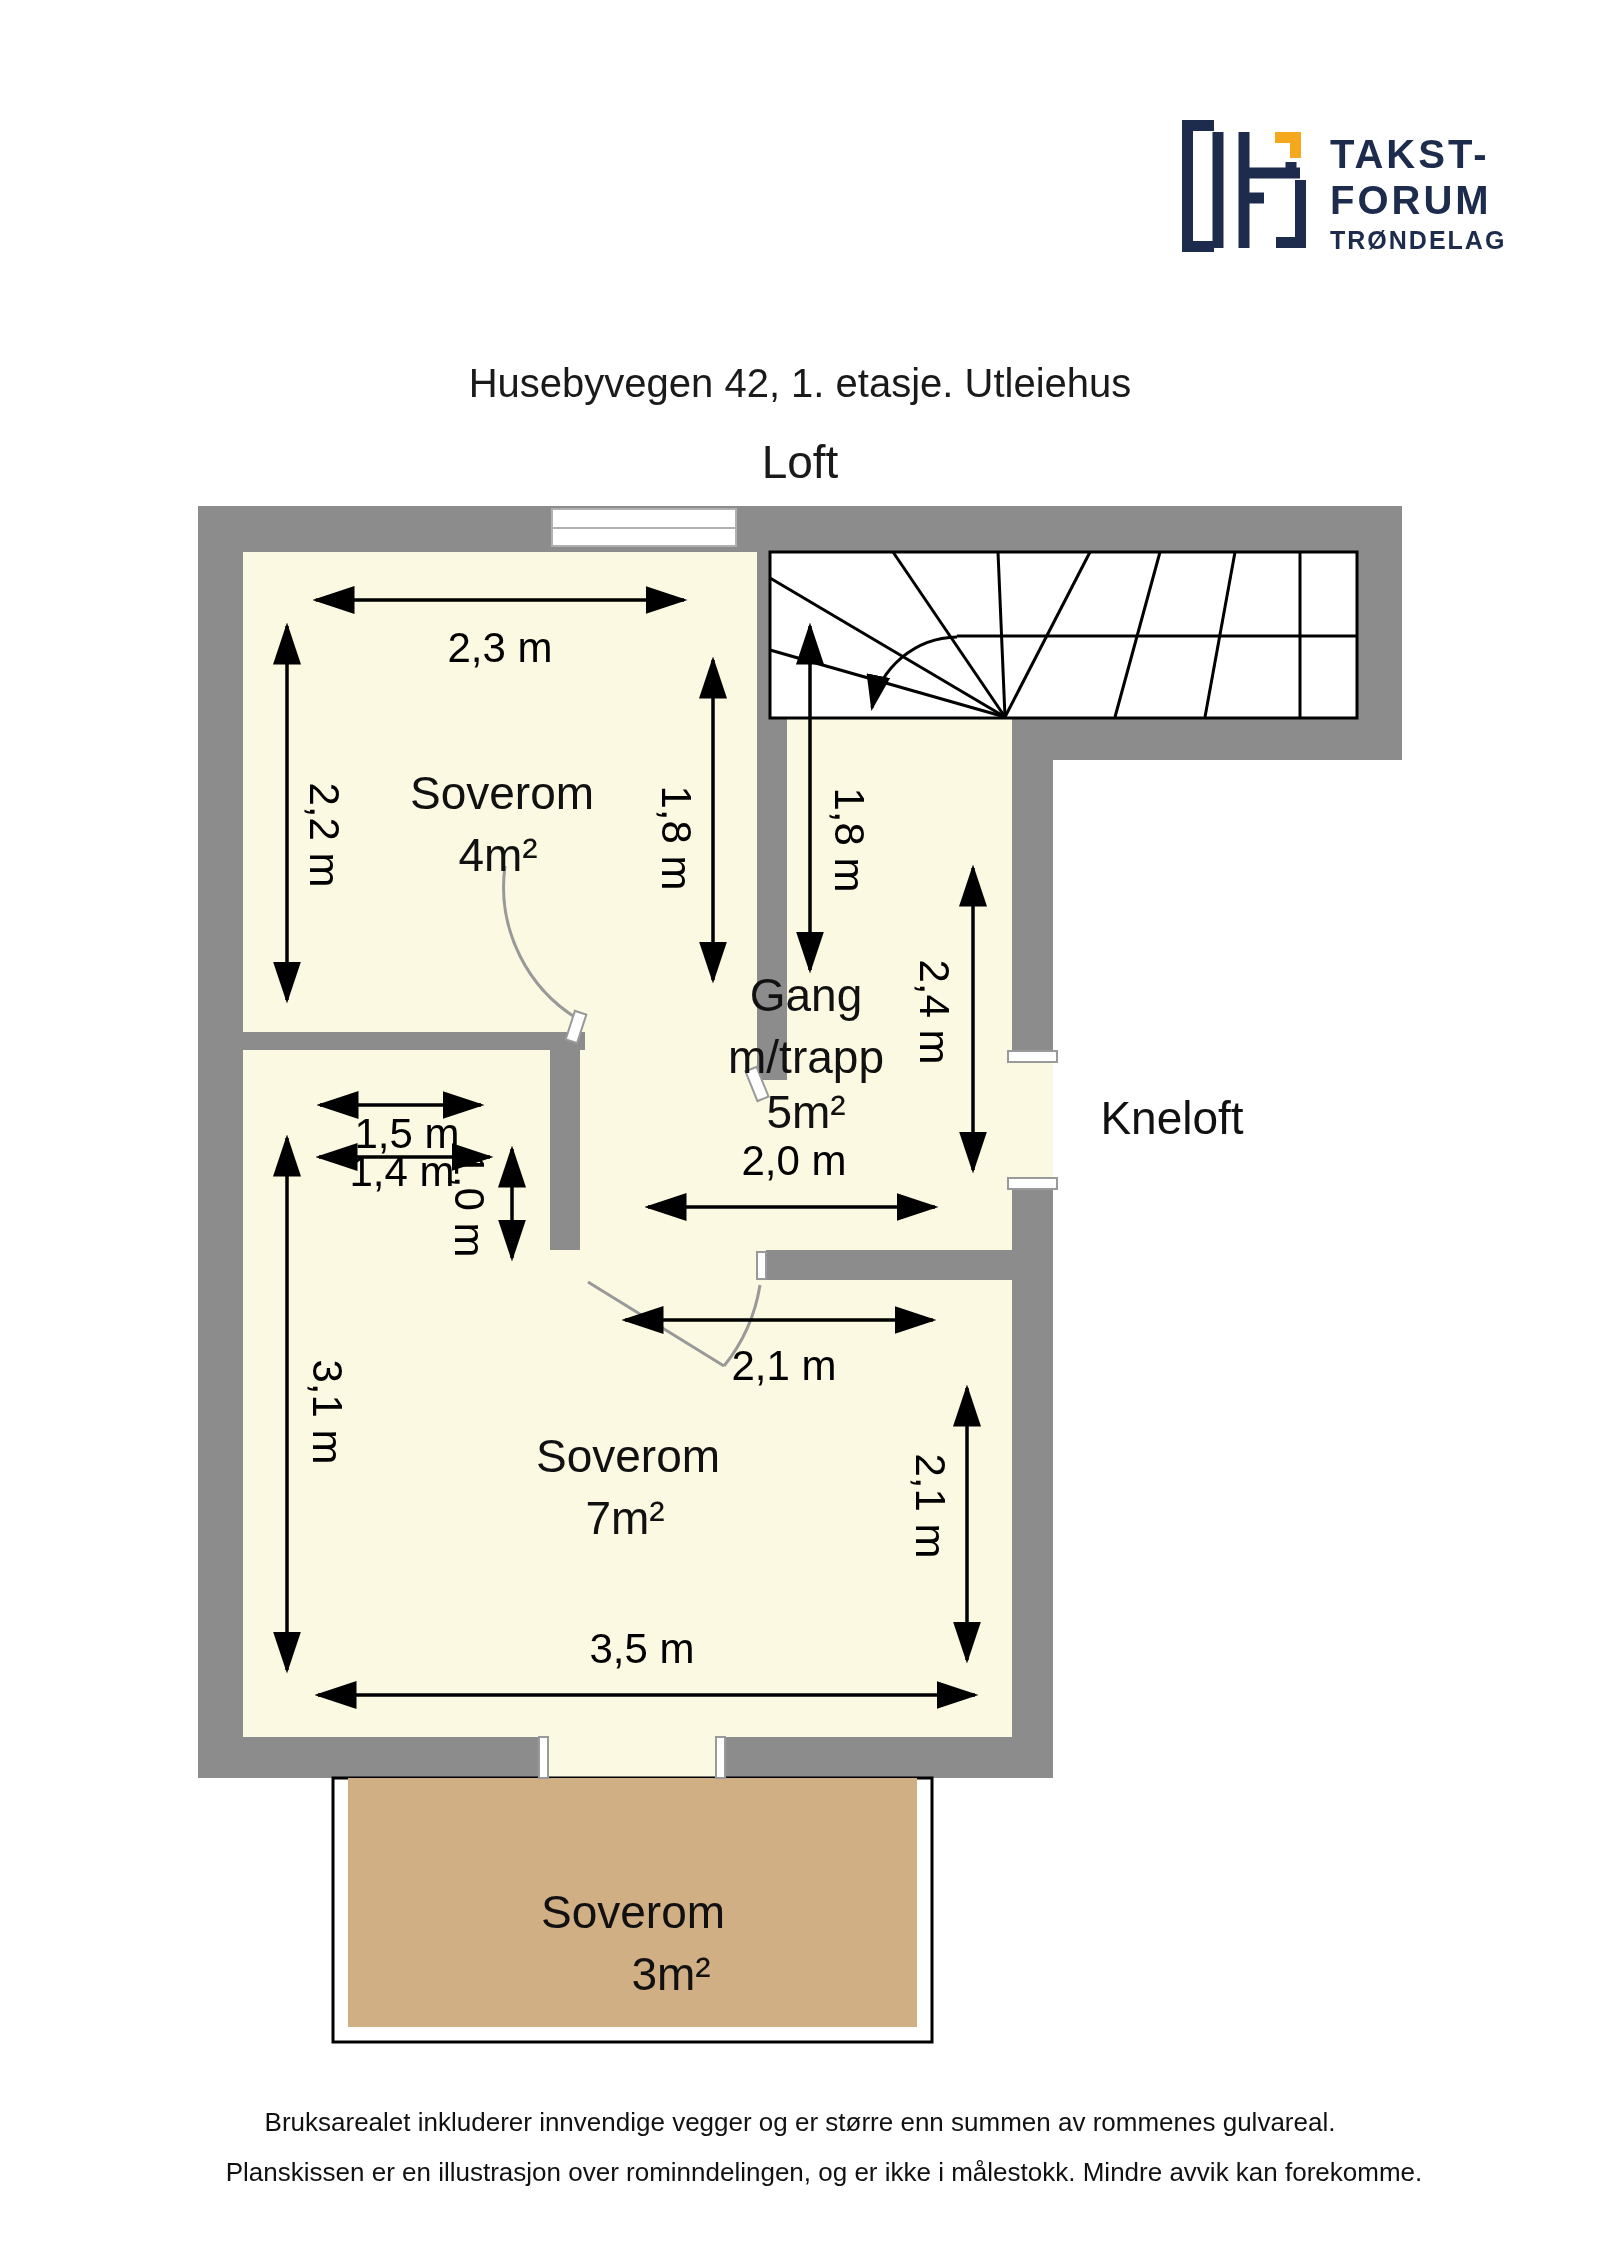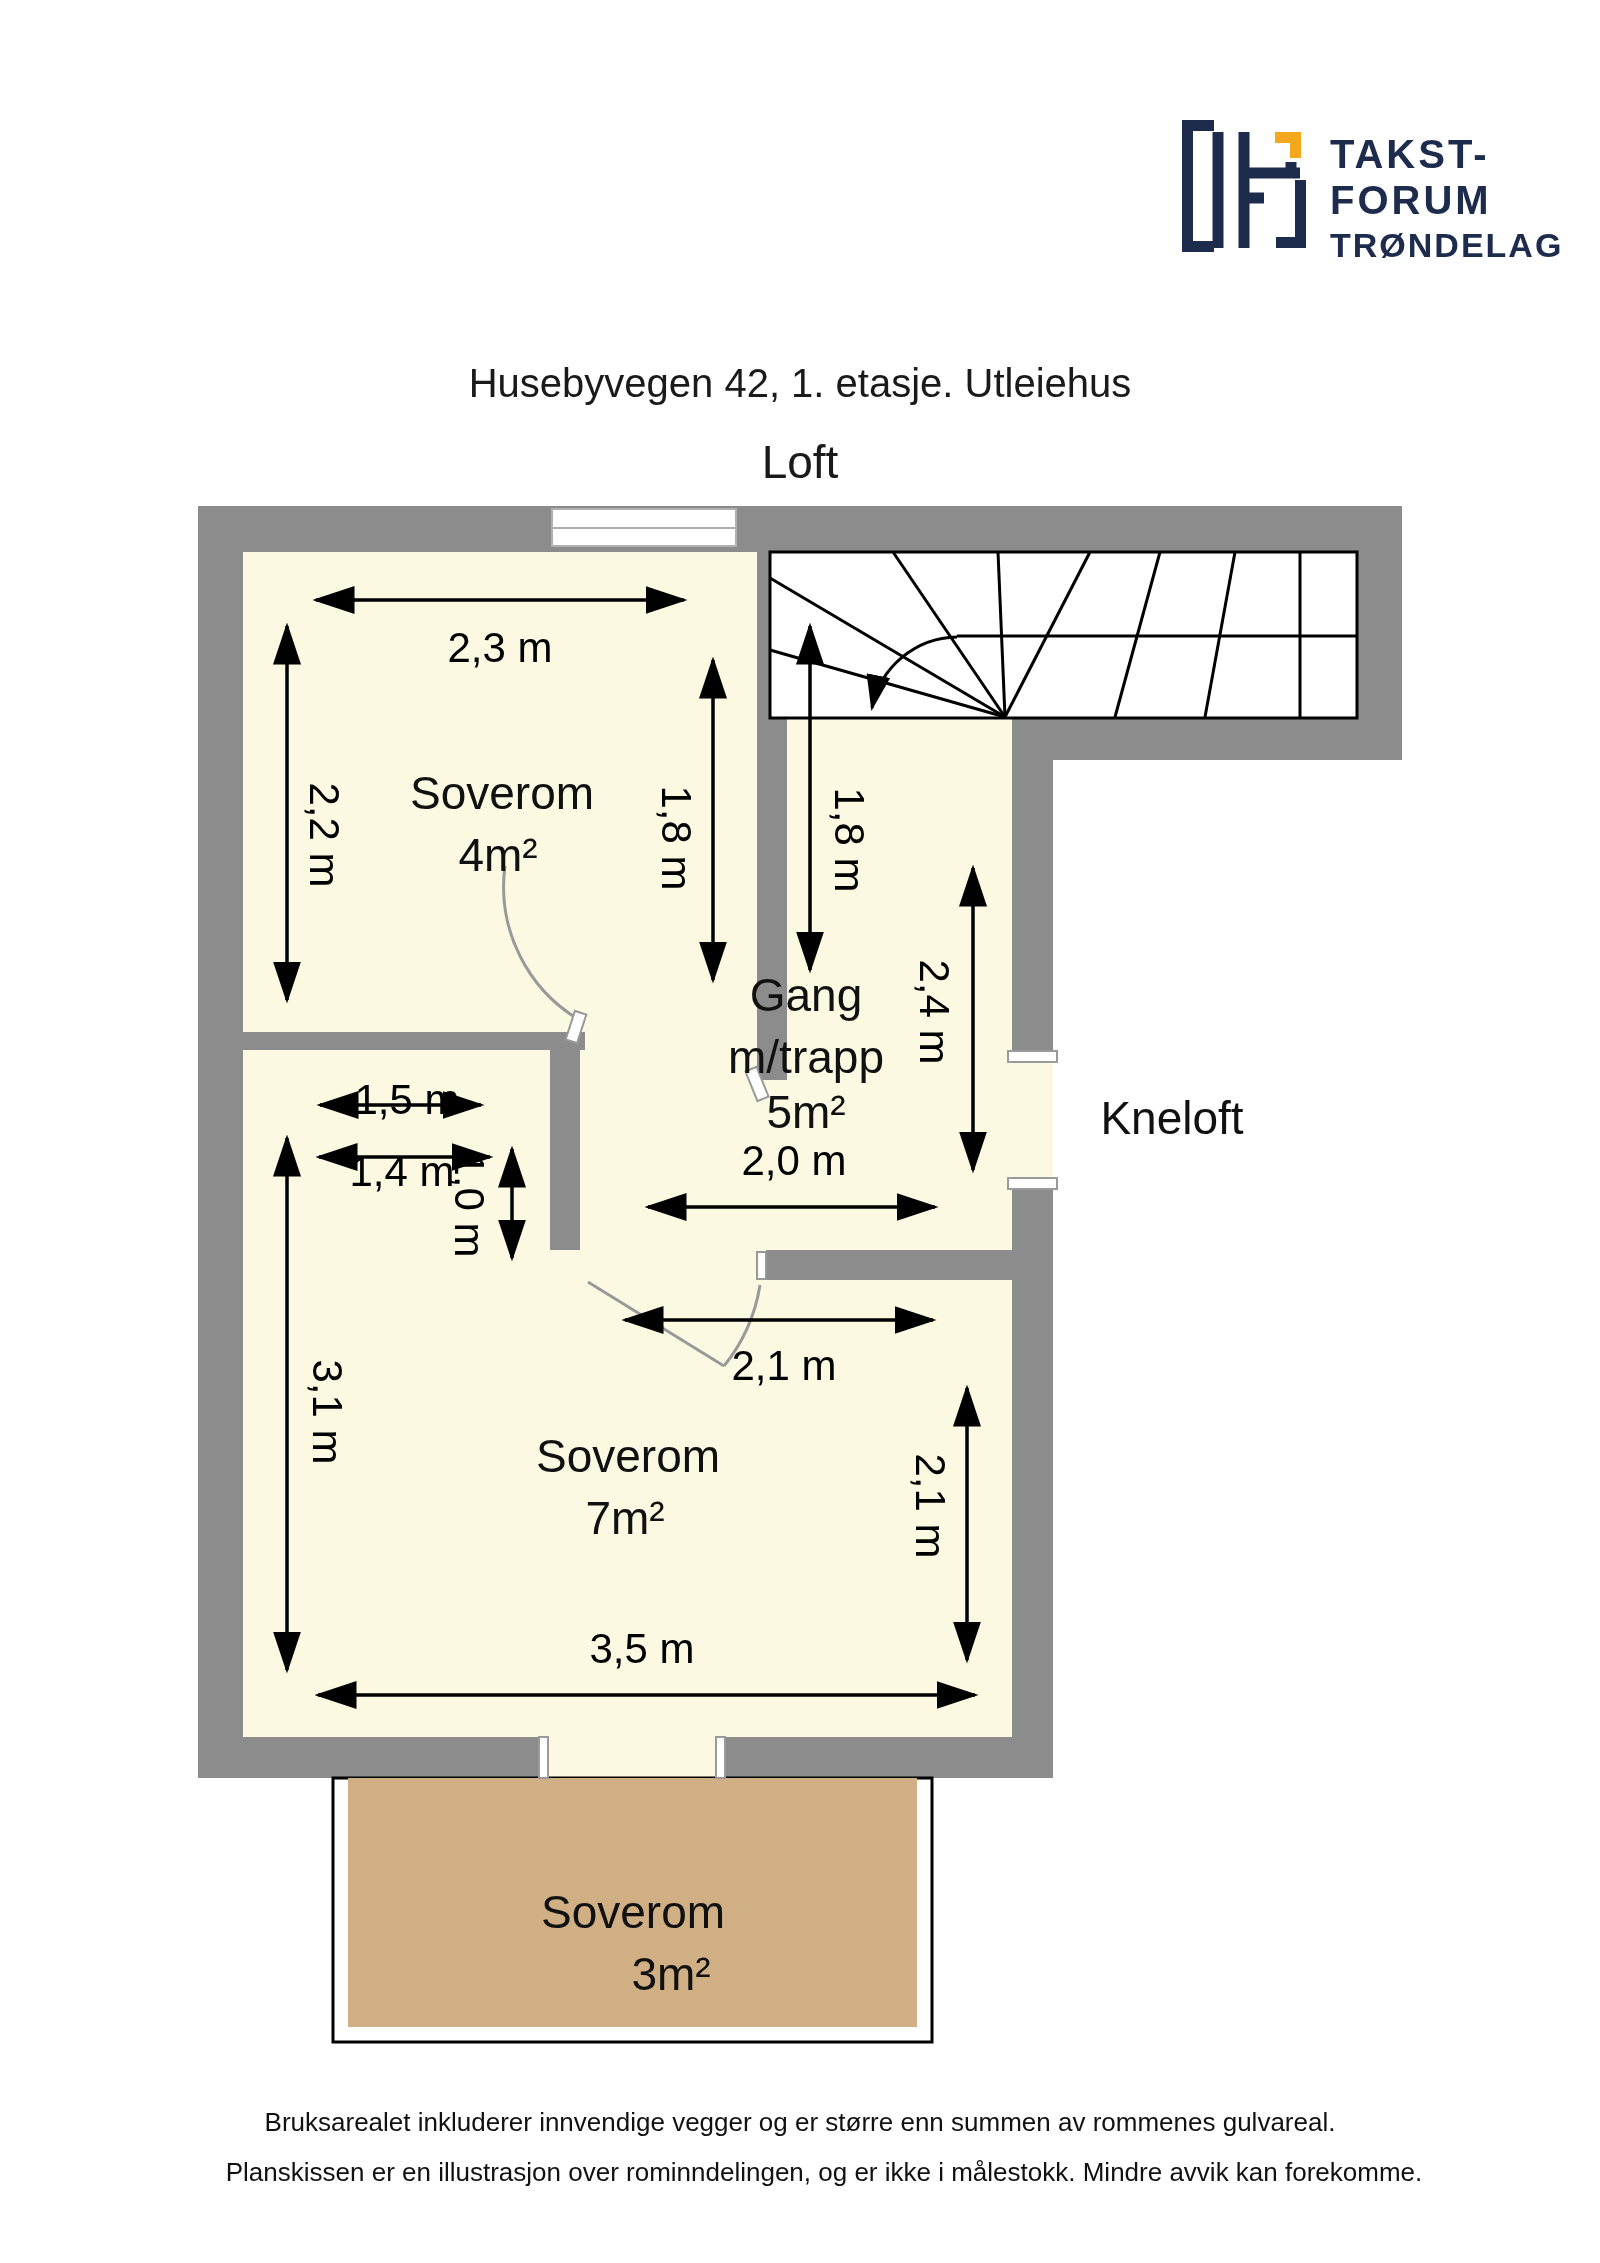--- a/index.html
+++ b/index.html
@@ -10,21 +10,21 @@
   .room{font-size:46px;color:#111;}
   .dim{font-size:42px;color:#000;}
   .dim.vert{transform:translate(-50%,-50%) rotate(90deg);}
   .title{font-size:40px;color:#1a1a1a;}
   .subtitle{font-size:46px;color:#1a1a1a;}
   .footer{font-size:26px;color:#111;}
   .logo-box{position:absolute;left:1178px;top:118px;width:420px;height:145px;}
   .logo-text{position:absolute;left:152px;color:#1d2b4d;font-weight:bold;letter-spacing:3px;}
   .logo-l1{top:14px;font-size:40px;}
   .logo-l2{top:60px;font-size:40px;}
-  .logo-l3{top:108px;font-size:34px;letter-spacing:2px;}
+  .logo-l3{top:108px;font-size:25px;letter-spacing:2px;}
 </style>
 </head>
 <body>
 
 <div id="page">
 
   <div class="logo-box">
     <svg width="134" height="136" viewBox="0 0 134 136">
       <g fill="none" stroke="#1d2b4d" stroke-width="11">
         <path d="M 36 7.5 H 9.5 V 128.5 H 36"></path>
@@ -138,21 +138,21 @@
   <div class="lbl room" style="left:806px;top:1112px;">5m²</div>
   <div class="lbl room" style="left:1172px;top:1118px;">Kneloft</div>
   <div class="lbl room" style="left:628px;top:1456px;">Soverom</div>
   <div class="lbl room" style="left:625px;top:1518px;">7m²</div>
   <div class="lbl room" style="left:633px;top:1912px;">Soverom</div>
   <div class="lbl room" style="left:631px;top:1974px;margin-left:40px;">3m²</div>
 
   <div class="lbl dim" style="left:500px;top:648px;">2,3 m</div>
   <div class="lbl dim vert" style="left:324px;top:835px;">2,2 m</div>
   <div class="lbl dim vert" style="left:676px;top:838px;">1,8 m</div>
-  <div class="lbl dim" style="left:407px;top:1100px;">1,5 m</div>
+  <div class="lbl dim" style="left:407px;top:1134px;">1,5 m</div>
   <div class="lbl dim vert" style="left:849px;top:840px;">1,8 m</div>
   <div class="lbl dim vert" style="left:934px;top:1012px;">2,4 m</div>
   <div class="lbl dim" style="left:794px;top:1161px;">2,0 m</div>
   <div class="lbl dim" style="left:402px;top:1172px;">1,4 m</div>
   <div class="lbl dim vert" style="left:469px;top:1205px;">1,0 m</div>
   <div class="lbl dim vert" style="left:327px;top:1412px;">3,1 m</div>
   <div class="lbl dim" style="left:784px;top:1366px;">2,1 m</div>
   <div class="lbl dim vert" style="left:930px;top:1506px;">2,1 m</div>
   <div class="lbl dim" style="left:642px;top:1649px;">3,5 m</div>
 

